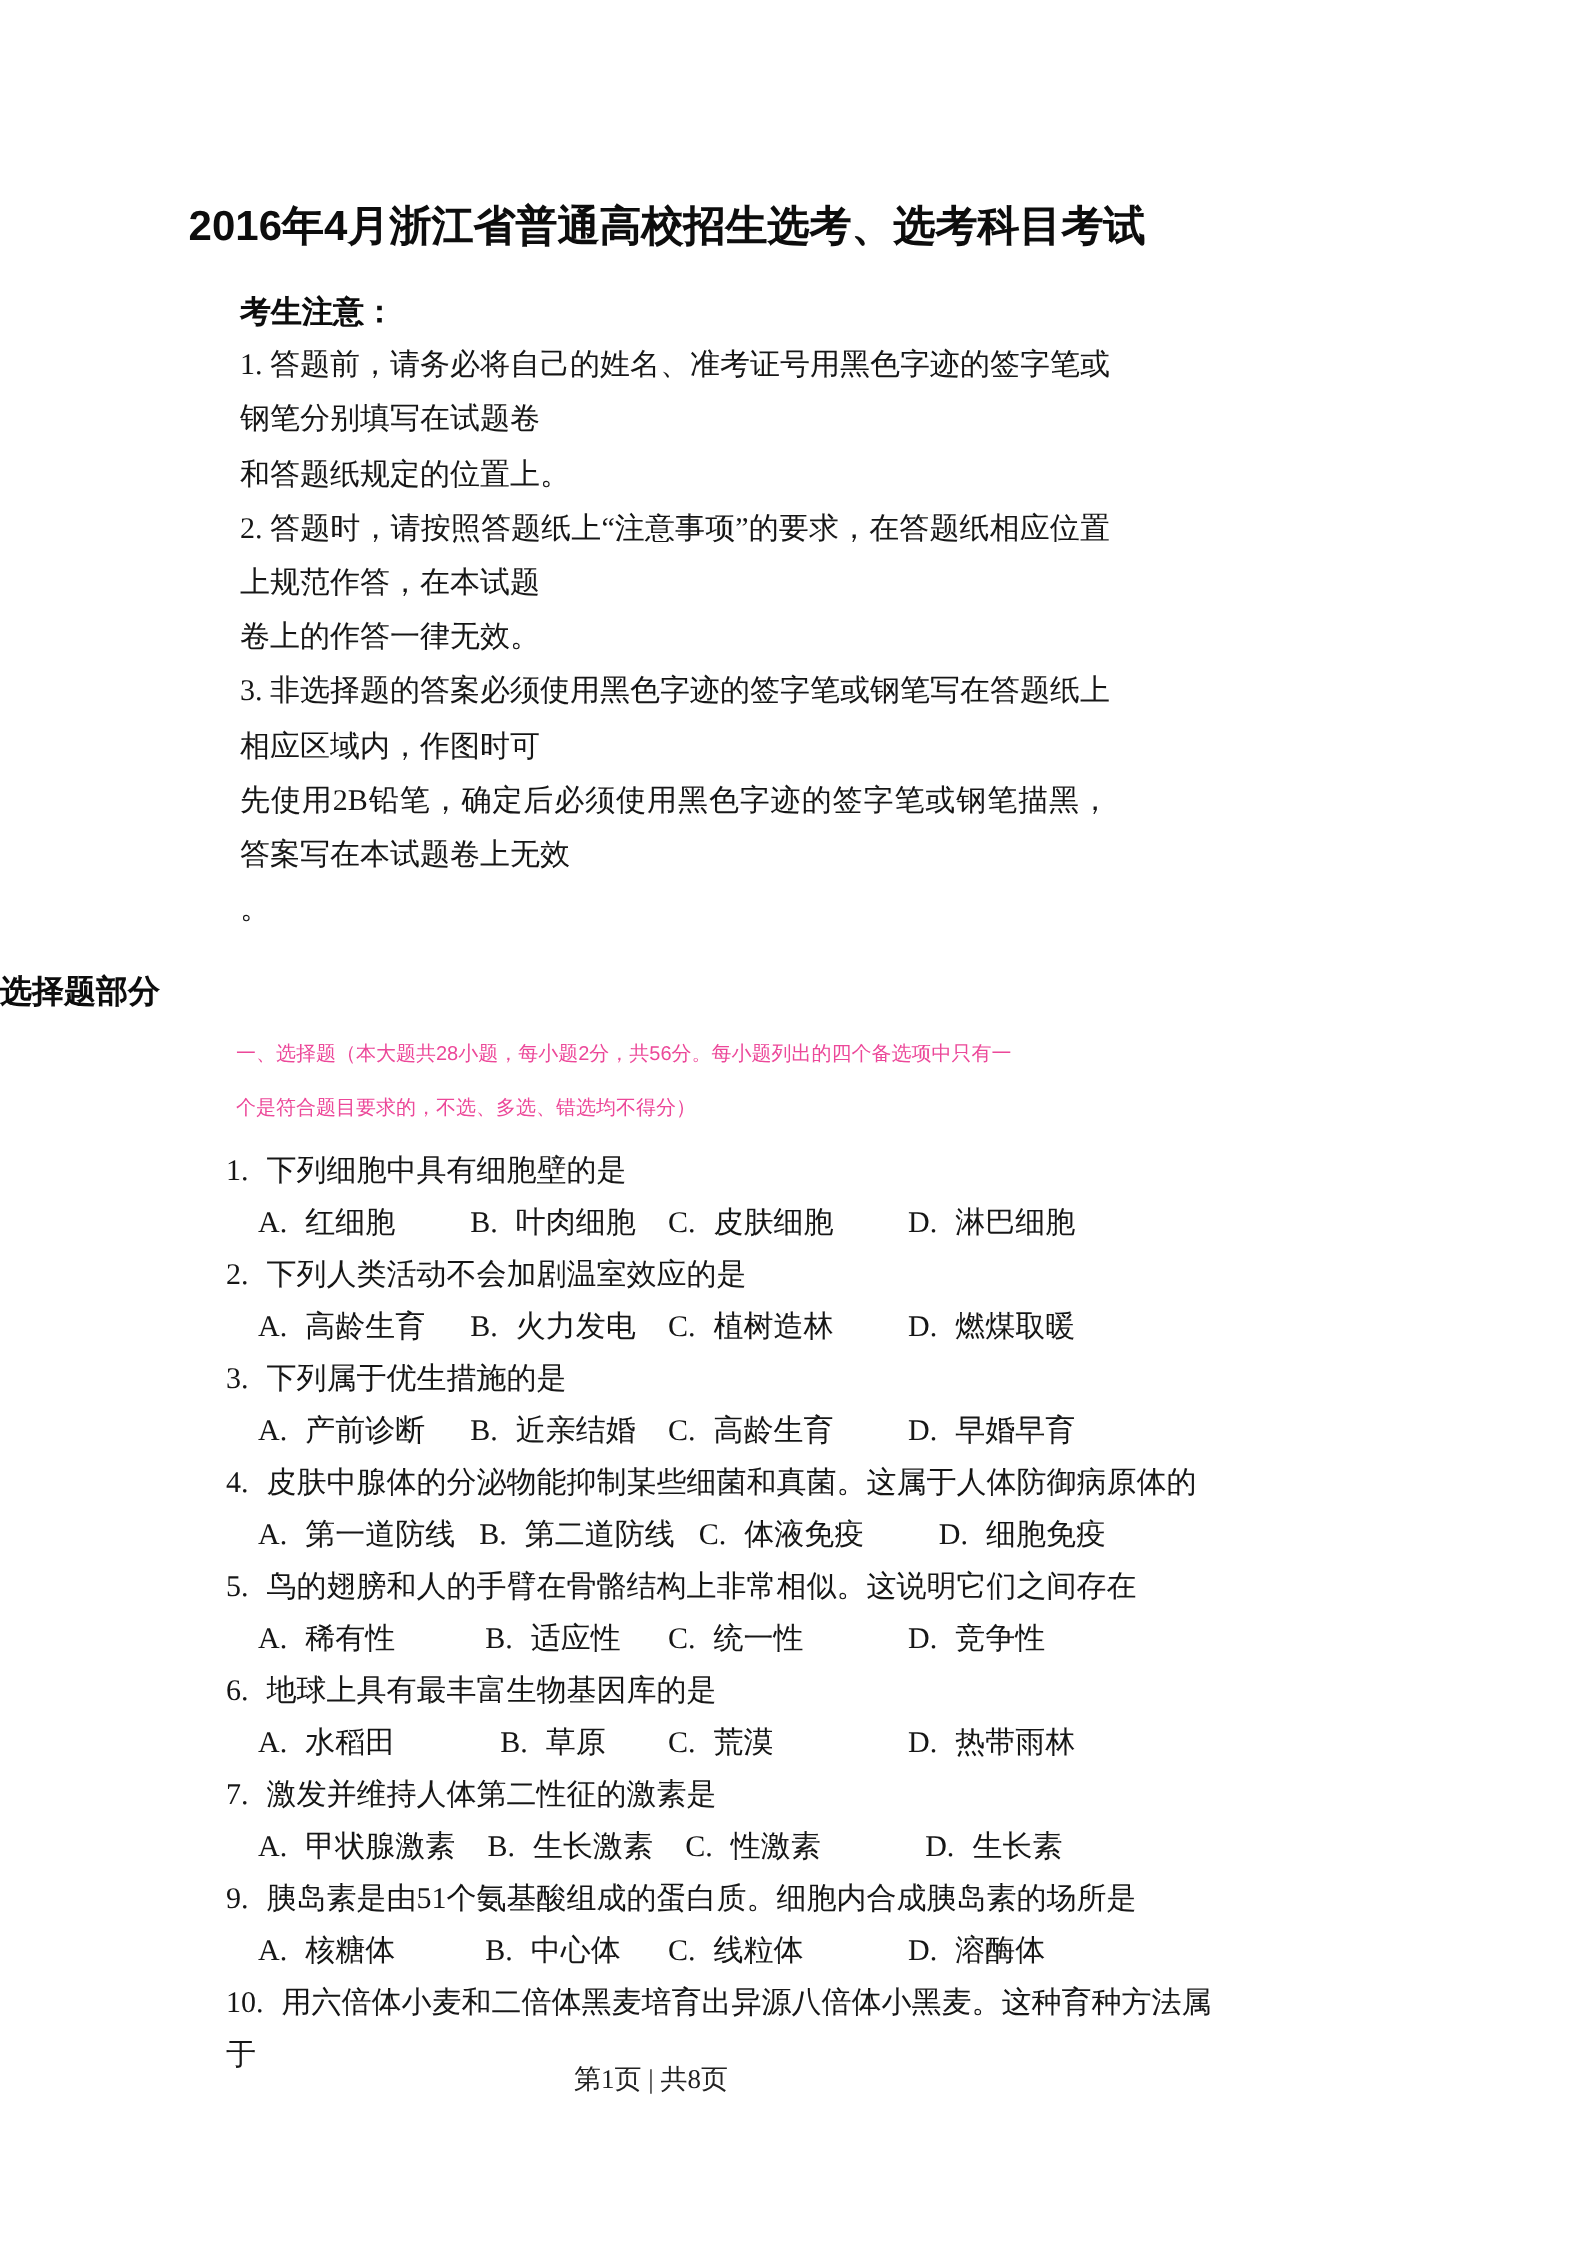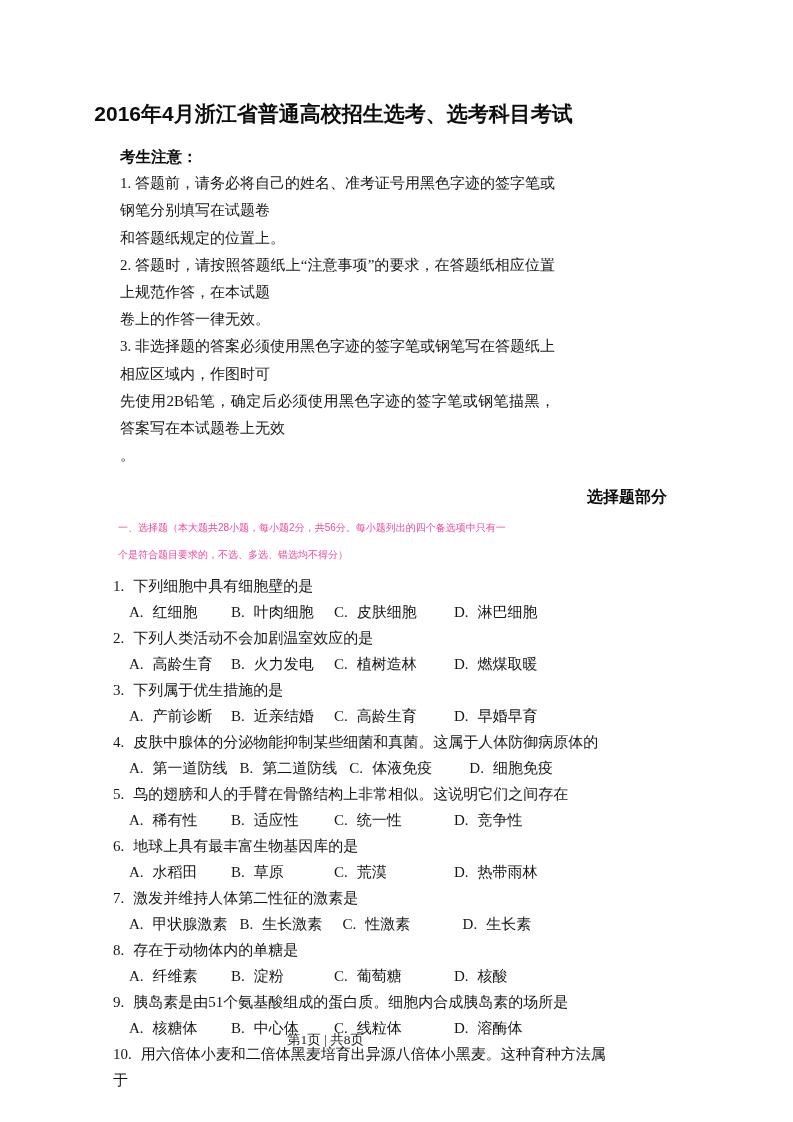--- a/index.html
+++ b/index.html
@@ -44,27 +44,26 @@
     font-size: 15.5px;
     font-family: "Liberation Sans", "DejaVu Sans", sans-serif;
     color: #0d0d0d;
   }
   .notice-line {
     text-align: justify;
     font-family: Liberation Serif, serif;
   }
   .part-title {
     margin-top: 16px;
-    text-align: right;
+    text-align: left;
     font-size: 16px;
     font-weight: bold;
     line-height: 24px;
     font-family: "Liberation Sans", "DejaVu Sans", sans-serif;
     color: #0d0d0d;
-    padding-left: 25px;
   }
   .section-intro {
     margin: 5px 110px 0 118px;
     font-size: 10px;
     font-weight: normal;
     line-height: 27px;
     font-family: "Liberation Sans", "DejaVu Sans", sans-serif;
     color: #ec4899;
   }
   .questions {
@@ -79,21 +78,21 @@
   .opts {
     display: flex;
     padding-left: 16px;
     white-space: nowrap;
   }
   .opt {
     padding-right: 12px;
     box-sizing: border-box;
   }
   .opt-a { min-width: 102px; }
-  .opt-b { min-width: 103px; }
+  .opt-b { min-width: 103px; text-align: center; }
   .opt-c { min-width: 120px; }
   .olab {
     display: inline-block;
     margin-right: 9px;
   }
   .page-footer {
     position: absolute;
     top: 1031px;
     left: 0;
     right: 16px;
@@ -192,29 +191,20 @@
     <div class="q">
       <div class="stem"><span class="qnum">7.</span><span>激发并维持人体第二性征的激素是</span></div>
       <div class="opts">
         <span class="opt opt-a"><span class="olab">A.</span><span>甲状腺激素</span></span>
         <span class="opt opt-b"><span class="olab">B.</span><span>生长激素</span></span>
         <span class="opt opt-c"><span class="olab">C.</span><span>性激素</span></span>
         <span class="opt opt-d"><span class="olab">D.</span><span>生长素</span></span>
       </div>
     </div>
 
-    <div class="q">
-      <div class="stem"><span class="qnum">8.</span><span>存在于动物体内的单糖是</span></div>
-      <div class="opts">
-        <span class="opt opt-a"><span class="olab">A.</span><span>纤维素</span></span>
-        <span class="opt opt-b"><span class="olab">B.</span><span>淀粉</span></span>
-        <span class="opt opt-c"><span class="olab">C.</span><span>葡萄糖</span></span>
-        <span class="opt opt-d"><span class="olab">D.</span><span>核酸</span></span>
-      </div>
-    </div>
 
     <div class="q">
       <div class="stem"><span class="qnum">9.</span><span>胰岛素是由51个氨基酸组成的蛋白质。细胞内合成胰岛素的场所是</span></div>
       <div class="opts">
         <span class="opt opt-a"><span class="olab">A.</span><span>核糖体</span></span>
         <span class="opt opt-b"><span class="olab">B.</span><span>中心体</span></span>
         <span class="opt opt-c"><span class="olab">C.</span><span>线粒体</span></span>
         <span class="opt opt-d"><span class="olab">D.</span><span>溶酶体</span></span>
       </div>
     </div>

